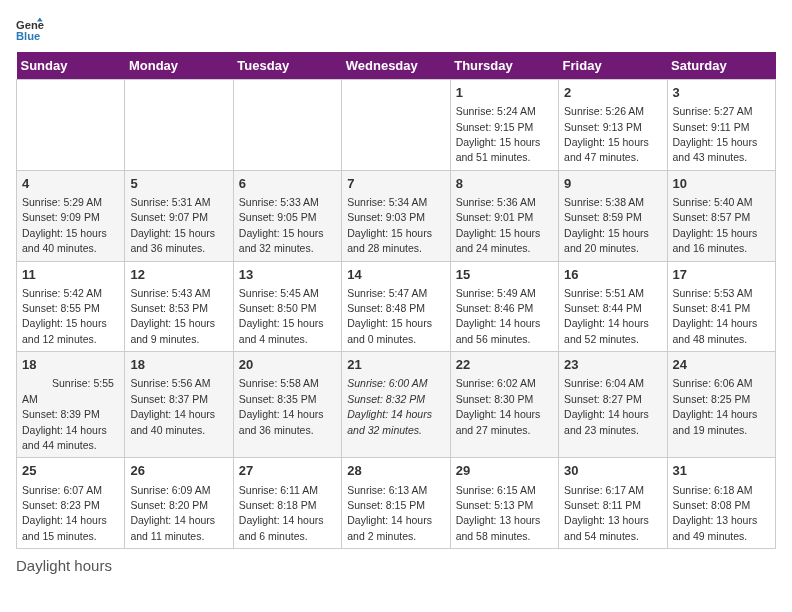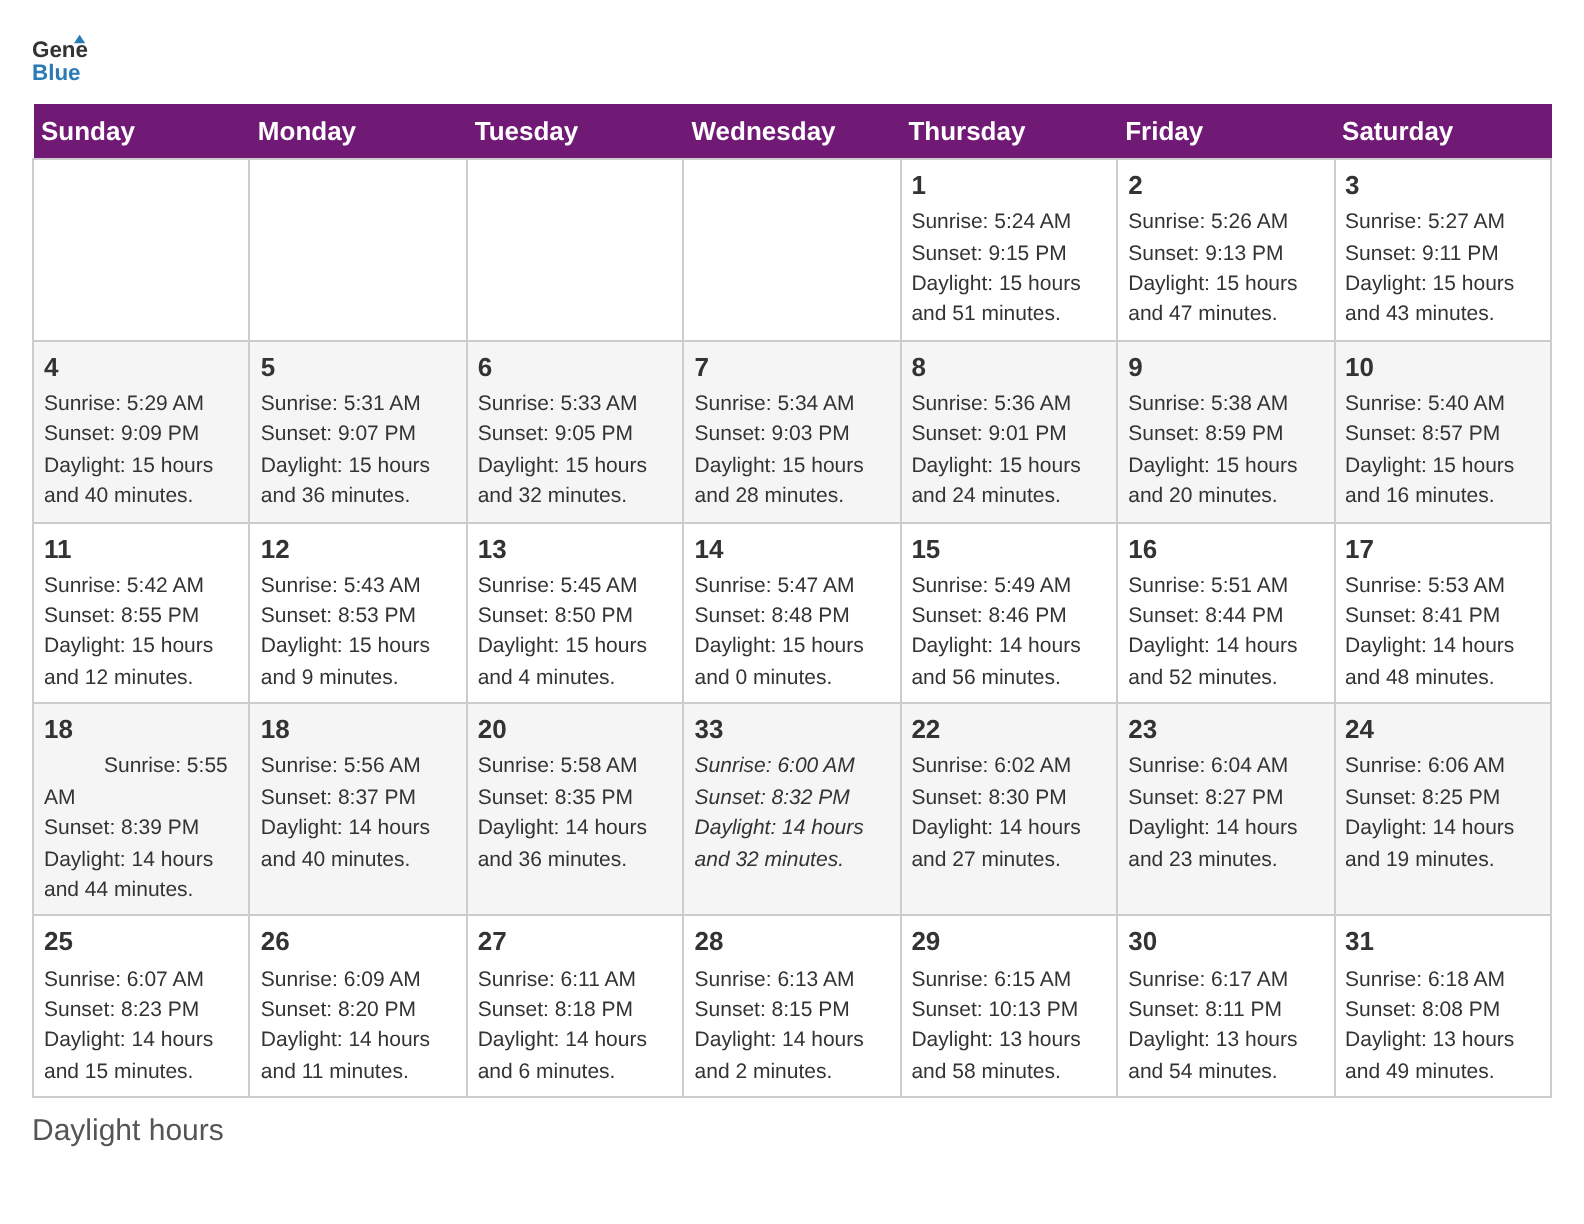--- a/index.html
+++ b/index.html
@@ -176,21 +176,21 @@
       <tr>
         <td><span class="day-number">18</span><span class="day-info" style="white-space: pre-line; margin-left: 30px;">Sunrise: 5:55 AM
 Sunset: 8:39 PM
 Daylight: 14 hours and 44 minutes.</span></td>
         <td><span class="day-number">18</span><span class="day-info" style="white-space: pre-line;">Sunrise: 5:56 AM
 Sunset: 8:37 PM
 Daylight: 14 hours and 40 minutes.</span></td>
         <td><span class="day-number">20</span><span class="day-info" style="white-space: pre-line;">Sunrise: 5:58 AM
 Sunset: 8:35 PM
 Daylight: 14 hours and 36 minutes.</span></td>
-        <td><span class="day-number">33</span><span class="day-info" style="white-space: pre-line; font-style: italic;">Sunrise: 6:00 AM
+        <td><span class="day-number">21</span><span class="day-info" style="white-space: pre-line; font-style: italic;">Sunrise: 6:00 AM
 Sunset: 8:32 PM
 Daylight: 14 hours and 32 minutes.</span></td>
         <td><span class="day-number">22</span><span class="day-info" style="white-space: pre-line;">Sunrise: 6:02 AM
 Sunset: 8:30 PM
 Daylight: 14 hours and 27 minutes.</span></td>
         <td><span class="day-number">23</span><span class="day-info" style="white-space: pre-line;">Sunrise: 6:04 AM
 Sunset: 8:27 PM
 Daylight: 14 hours and 23 minutes.</span></td>
         <td><span class="day-number">24</span><span class="day-info" style="white-space: pre-line;">Sunrise: 6:06 AM
 Sunset: 8:25 PM
@@ -203,21 +203,21 @@
         <td><span class="day-number">26</span><span class="day-info" style="white-space: pre-line;">Sunrise: 6:09 AM
 Sunset: 8:20 PM
 Daylight: 14 hours and 11 minutes.</span></td>
         <td><span class="day-number">27</span><span class="day-info" style="white-space: pre-line;">Sunrise: 6:11 AM
 Sunset: 8:18 PM
 Daylight: 14 hours and 6 minutes.</span></td>
         <td><span class="day-number">28</span><span class="day-info" style="white-space: pre-line;">Sunrise: 6:13 AM
 Sunset: 8:15 PM
 Daylight: 14 hours and 2 minutes.</span></td>
         <td><span class="day-number">29</span><span class="day-info" style="white-space: pre-line;">Sunrise: 6:15 AM
-Sunset: 10:13 PM
+Sunset: 5:13 PM
 Daylight: 13 hours and 58 minutes.</span></td>
         <td><span class="day-number">30</span><span class="day-info" style="white-space: pre-line;">Sunrise: 6:17 AM
 Sunset: 8:11 PM
 Daylight: 13 hours and 54 minutes.</span></td>
         <td><span class="day-number">31</span><span class="day-info" style="white-space: pre-line;">Sunrise: 6:18 AM
 Sunset: 8:08 PM
 Daylight: 13 hours and 49 minutes.</span></td>
       </tr>
     </tbody>
 </table>

